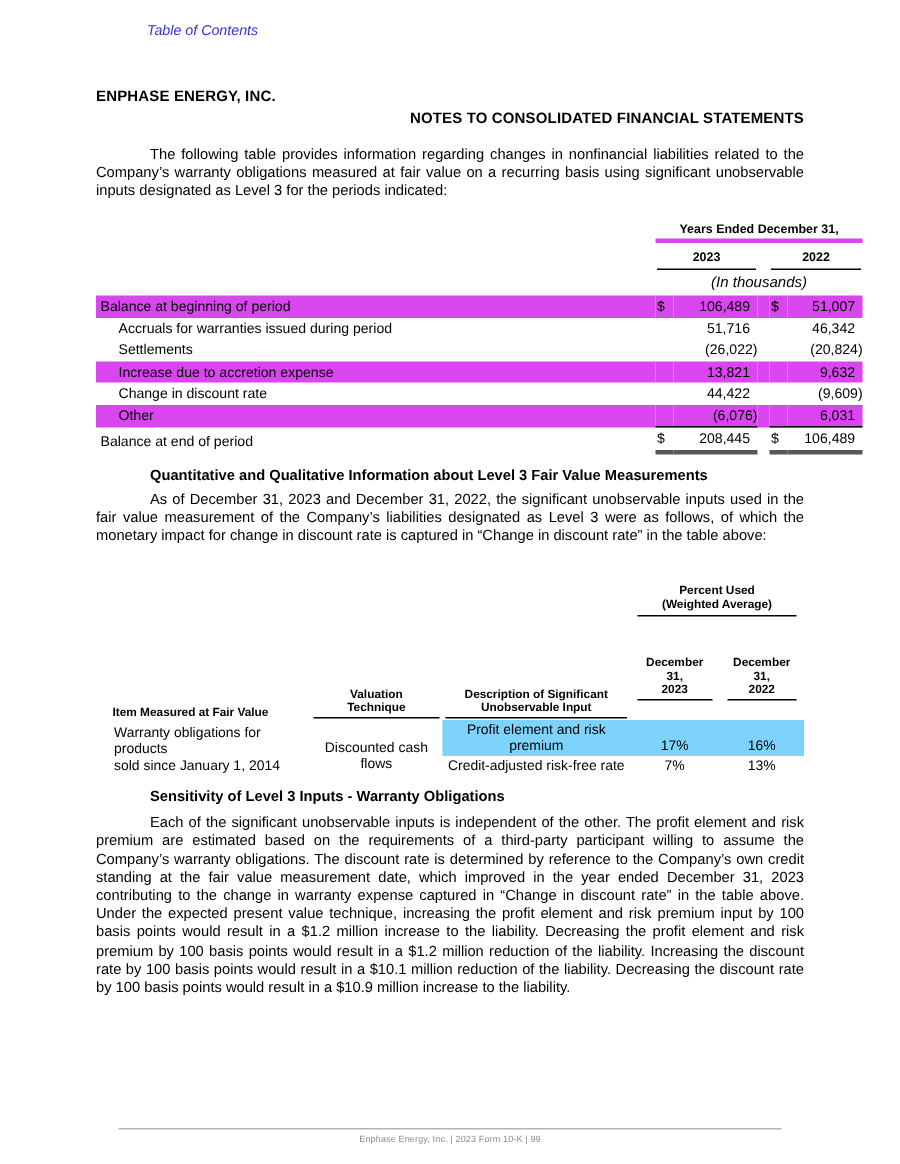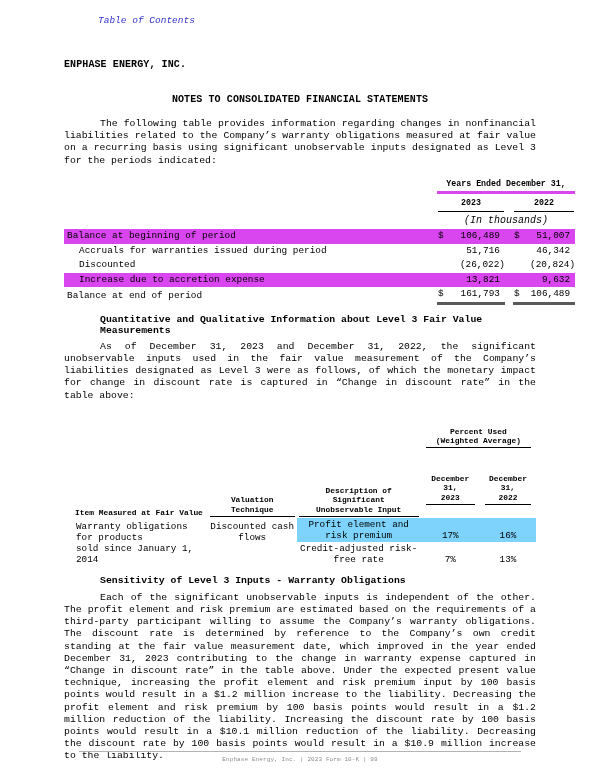--- a/index.html
+++ b/index.html
@@ -1,26 +1,26 @@
 <!DOCTYPE html>
 <html><head>
 <meta charset="utf-8">
 <style>
   html,body { margin:0; padding:0; background:#ffffff; }
   .page {
     position:relative; width:552px; height:776px; margin:0 auto;
     background:#ffffff; box-sizing:border-box; padding:10px 40px 0 40px;
-    font-family:Liberation Mono, monospace; color:#000;
+    font-family:Liberation Sans, sans-serif; color:#000;
   }
   .toc-link {
     display:inline-block; margin-left:34px; font-size:9.5px; font-style:italic;
     color:#3333cc; text-decoration:none; cursor:pointer;
   }
   .company-name { font-weight:bold; font-size:10px; margin-top:31px; letter-spacing:.1px; }
-  .doc-title   { text-align:center; font-weight:bold; font-size:10px; margin-top:24px; letter-spacing:.1px; }
+  .doc-title   { text-align:right; font-weight:bold; font-size:10px; margin-top:4px; letter-spacing:.1px; }
   .body-text {
     font-size:9.8px; line-height:12.2px; text-align:justify; text-indent:36px;
     margin:13px 0 0 0;
   }
   .section-heading { font-weight:bold; font-size:9.8px; margin:9px 0 0 36px; }
 
   
   table.t1 { border-collapse:collapse; width:511px; margin-top:10px; font-size:9.4px; table-layout:fixed; }
   table.t1 td { padding:2px 0; vertical-align:bottom; line-height:10.5px; }
   .t1 .c-lbl { width:373px; } .t1 .c-d { width:12px; } .t1 .c-v1 { width:56px; }
@@ -42,21 +42,21 @@
   table.t2 td { padding:1px 2px; vertical-align:bottom; line-height:11px; }
   .t2 .c-item { width:150px; } .t2 .c-tech { width:96px; } .t2 .c-desc { width:139px; }
   .t2 .c-p23 { width:62px; } .t2 .c-p22 { width:58px; }
   .t2 .hdr { font-weight:bold; font-size:7.9px; line-height:9.2px; text-align:center; white-space:pre-line; }
   .t2 .hdr-left { text-align:left; padding-left:1px; }
   .t2 .u { border-bottom:1px solid #000; padding-bottom:2px; }
   .t2 .u-in { margin:12px 3px; }
   .t2 .ctr { text-align:center; }
   .t2 .blue { background:#7dd3fc; }
   .t2 .item-cell { vertical-align:top; padding-top:3px; line-height:11px; white-space:pre-line; }
-  .t2 .tech-cell { vertical-align:top; padding-top:3px; text-align:center; white-space:pre-line; }
+  .t2 .tech-cell { vertical-align:top; padding-top:13px; text-align:center; white-space:pre-line; }
 
   
   .footer { position:absolute; left:0; right:0; bottom:13px; }
   .footer-rule { border-top:1px solid #b3b3b3; margin:0 55px; }
   .footer-text { text-align:center; font-size:6px; color:#8c8c8c; margin-top:4px; letter-spacing:.1px; }
 </style>
 </head>
 <body>
 
 <div class="page">
@@ -110,39 +110,55 @@
       </tr>
       <tr>
         <td class="lbl ind">Accruals for warranties issued during period</td>
         <td></td>
         <td class="num">51,716</td>
         <td></td>
         <td></td>
         <td class="num">46,342</td>
       </tr>
       <tr>
-        <td class="lbl ind">Discounted</td>
+        <td class="lbl ind">Settlements</td>
         <td></td>
         <td class="num neg">(26,022)</td>
         <td></td>
         <td></td>
         <td class="num neg">(20,824)</td>
       </tr>
       <tr class="shade">
         <td class="lbl ind">Increase due to accretion expense</td>
         <td></td>
         <td class="num">13,821</td>
         <td></td>
         <td></td>
         <td class="num">9,632</td>
       </tr>
       <tr>
+        <td class="lbl ind">Change in discount rate</td>
+        <td></td>
+        <td class="num">44,422</td>
+        <td></td>
+        <td></td>
+        <td class="num neg">(9,609)</td>
+      </tr>
+      <tr class="shade">
+        <td class="lbl ind">Other</td>
+        <td class="sub"></td>
+        <td class="num neg sub">(6,076)</td>
+        <td></td>
+        <td class="sub"></td>
+        <td class="num sub">6,031</td>
+      </tr>
+      <tr>
         <td class="lbl">Balance at end of period</td>
         <td class="cur tot">$</td>
-        <td class="num tot">161,793</td>
+        <td class="num tot">208,445</td>
         <td></td>
         <td class="cur tot">$</td>
         <td class="num tot">106,489</td>
       </tr>
     </tbody>
   </table>
 
   <div class="section-heading">Quantitative and Qualitative Information about Level 3 Fair Value Measurements</div>
 
   <p class="body-text" style="margin-top:5px;">As of December 31, 2023 and December 31, 2022, the significant unobservable inputs used in the fair value measurement of the Company’s liabilities designated as Level 3 were as follows, of which the monetary impact for change in discount rate is captured in “Change in discount rate” in the table above:</p>

